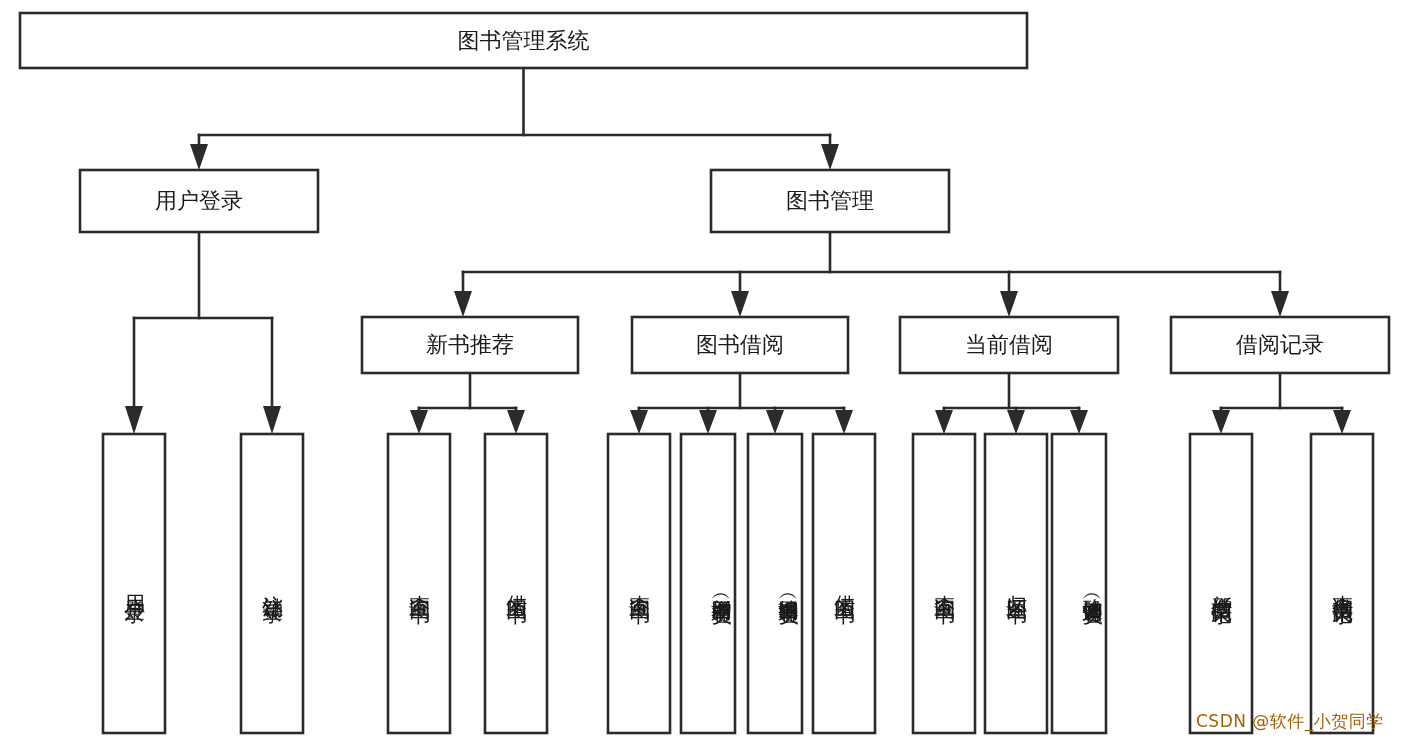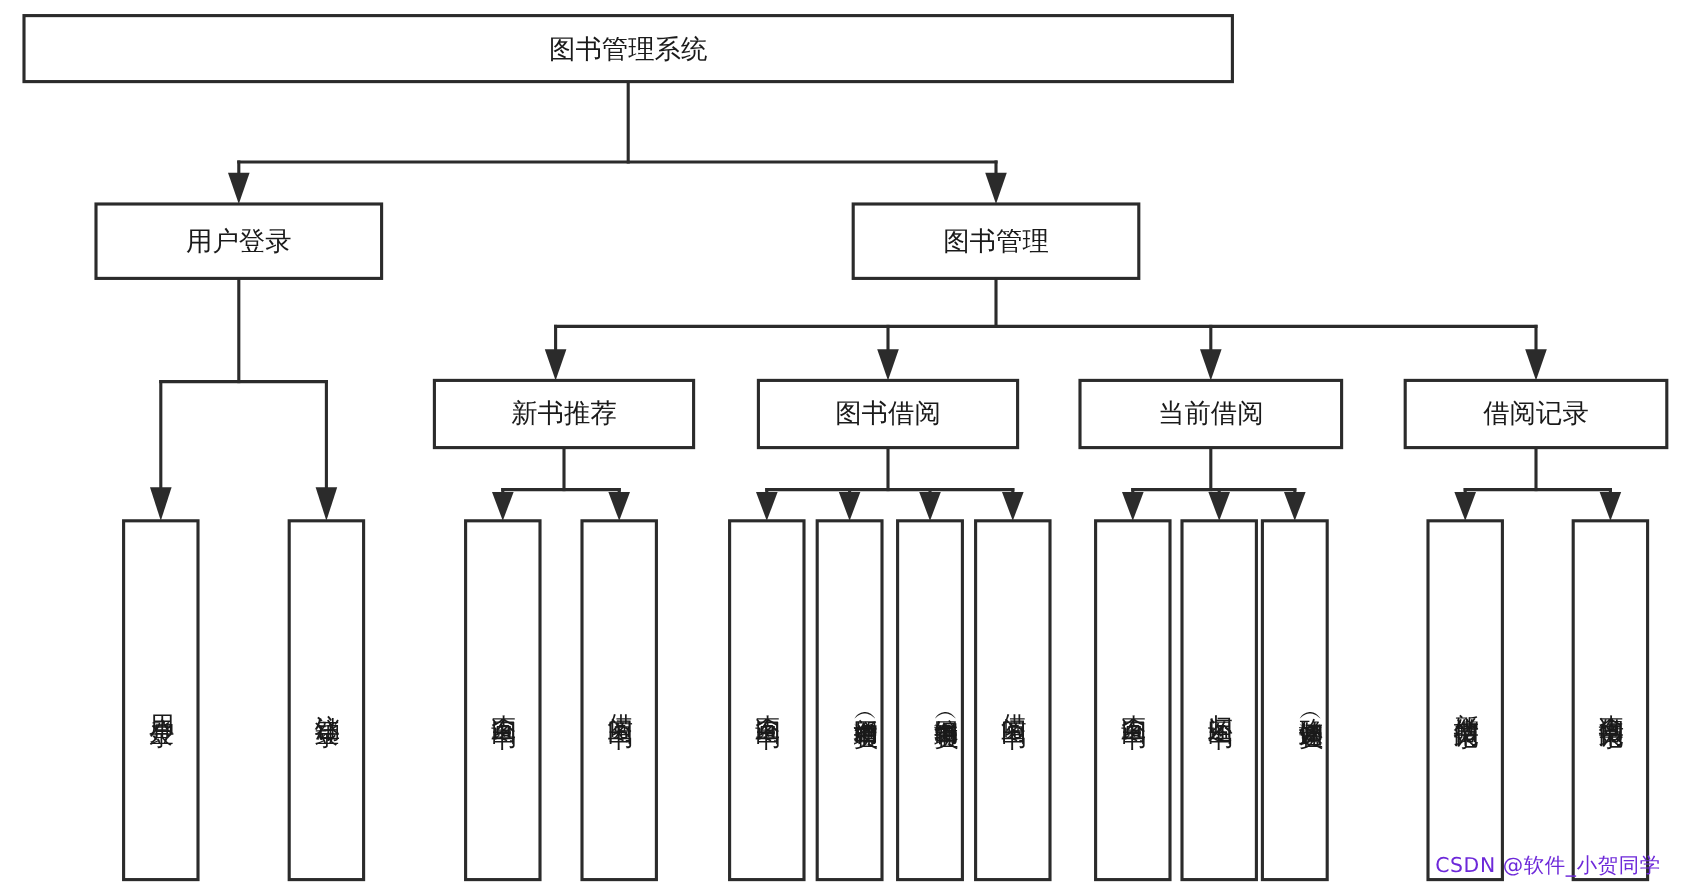--- a/index.html
+++ b/index.html
@@ -60,21 +60,21 @@
     white-space: nowrap;
     display: flex;
     align-items: center;
     justify-content: center;
     pointer-events: none;
   }
   .watermark {
     position: absolute;
     font-family: "DejaVu Sans", "Liberation Sans", sans-serif;
     font-size: 17px;
-    color: #6d28d9;
+    color: #a16207;
     white-space: nowrap;
     letter-spacing: 0.5px;
   }
 </style>
 </head>
 <body>
 
 <div id="diagram-root">
 
   <svg class="flow" viewBox="0 0 1405 747">

